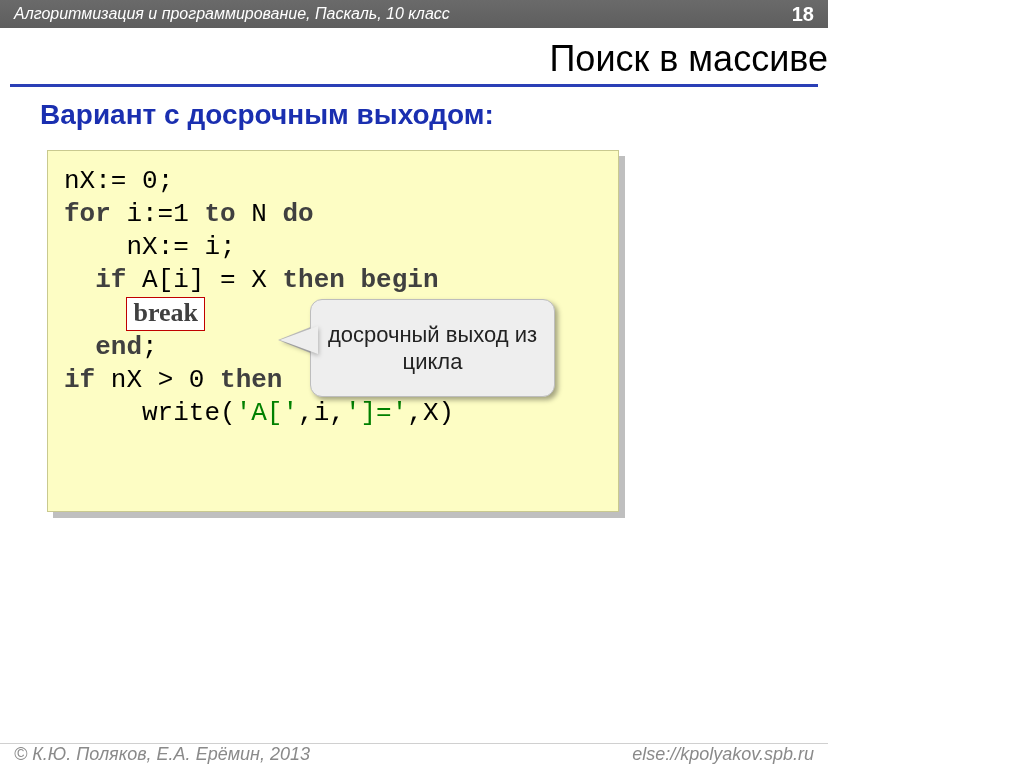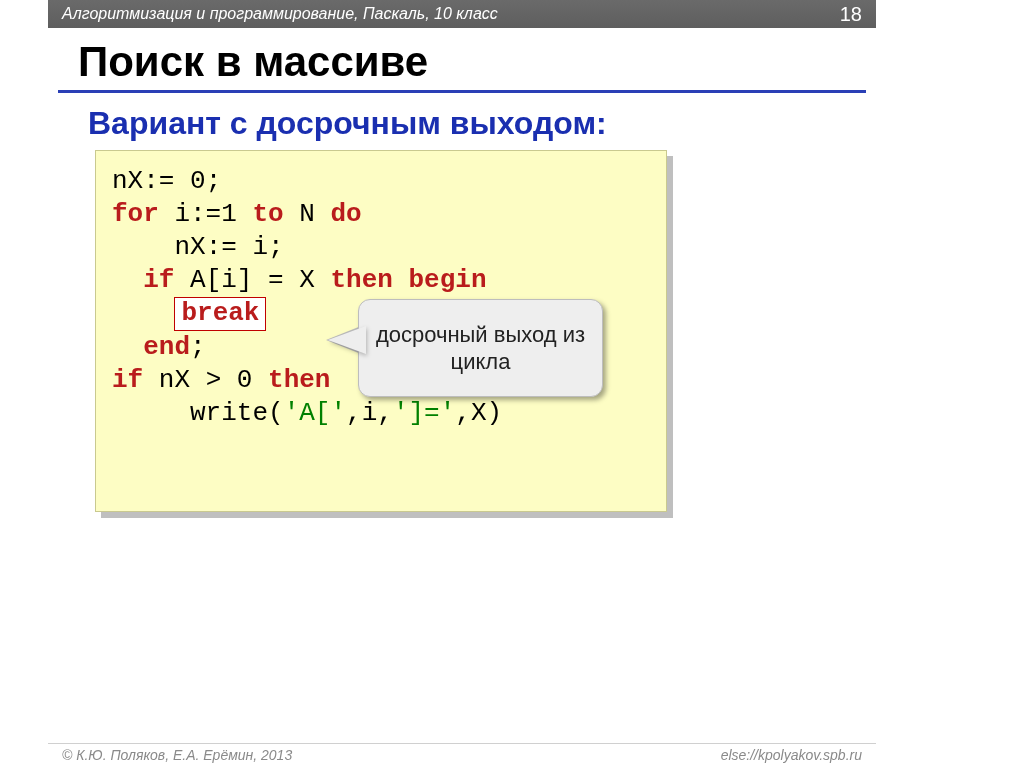--- a/index.html
+++ b/index.html
@@ -7,53 +7,53 @@
     margin: 0; padding: 0;
     width: 1024px; height: 767px;
     font-family: Arial, Helvetica, sans-serif;
     background: #ffffff;
     overflow: hidden;
   }
   .slide {
     position: relative;
     width: 828px; height: 767px;
     background: #ffffff;
-    margin-left: 48px;
   }
   .topbar {
     position: relative;
     width: 100%;
     height: 28px;
     background: #5e5e5e;
     background: linear-gradient(#6a6a6a,#5e5e5e);
     color: #fff;
     display: flex;
     align-items: center;
     justify-content: space-between;
     padding: 0 14px;
     font-size: 16px;
   }
   .topbar .crumb { font-style: italic; white-space: nowrap; }
-  .topbar .page  { font-weight: normal; font-style: normal; font-size: 20px; }
+  .topbar .page  { font-weight: bold; font-style: normal; font-size: 20px; }
   .title {
     margin: 10px 0 4px 30px;
-    font-size: 42px;
-    font-weight: bold;
+    font-size: 36px;
+    font-weight: normal;
     color: #000;
+    text-align: right;
   }
   .hr {
     margin: 0 10px 0 10px;
     height: 0;
     border-bottom: 3px solid #2a3fb6;
   }
   .subtitle {
     margin: 12px 0 0 40px;
     color: #1a2fb0;
     font-weight: bold;
-    font-size: 32px;
+    font-size: 28px;
   }
   .code-wrap {
     position: absolute;
     left: 47px; top: 150px;
     width: 572px;
   }
   .code-shadow {
     position: absolute;
     left: 6px; top: 6px;
     width: 572px; height: 362px;
@@ -64,29 +64,30 @@
     width: 572px; height: 362px;
     background: #fdfdc4;
     border: 1px solid #c9c98f;
     padding: 14px 16px 25px 16px;
     font-family: "Courier New", Courier, monospace;
     font-size: 26px;
     line-height: 33px;
     color: #000;
     overflow: visible;
   }
-  .kw  { color: #b91c1c; font-weight: bold; }
+  .kw  { color: #404040; font-weight: bold; }
   .num { color: #000; }
   .str { color: #008000; }
   .break-frame {
     display: inline-block;
     border: 1.5px solid #c00000;
     background: #ffffff;
     padding: 0 6px 2px 6px;
     line-height: 30px;
+    font-family: Liberation Serif, serif;
   }
   .callout {
     position: absolute;
     left: 262px; top: 148px;
     width: 245px; height: 98px;
     background: #eeeeee;
     border: 1px solid #bdbdbd;
     border-radius: 12px;
     box-shadow: 3px 3px 5px rgba(0,0,0,0.35);
     display: flex;
@@ -121,21 +122,21 @@
   .footer {
     position: absolute;
     left: 0; bottom: 0;
     width: 100%;
     height: 24px;
     border-top: 1px solid #d0d0d0;
     display: flex;
     justify-content: space-between;
     align-items: center;
     padding: 0 14px 2px 14px;
-    font-size: 14px;
+    font-size: 18px;
     color: #8a8a8a;
     font-style: italic;
     background: #fff;
   }
 </style>
 </head>
 <body>
 
 <div class="slide">
 

